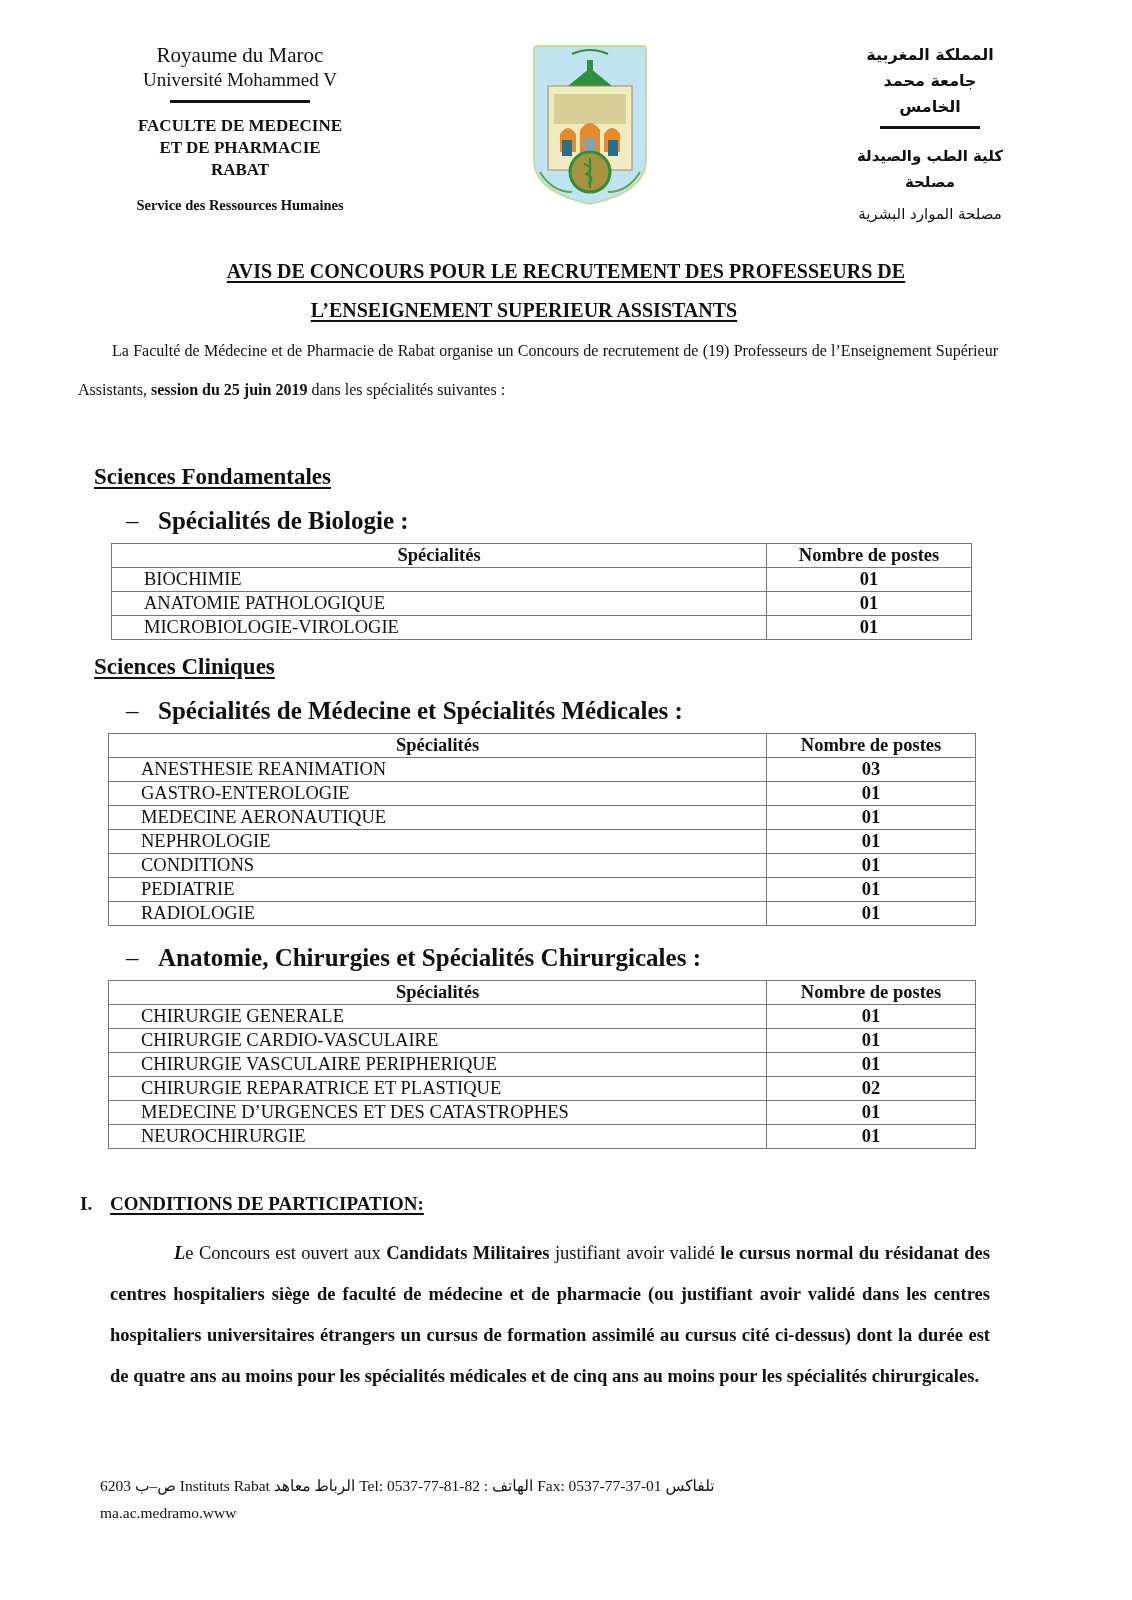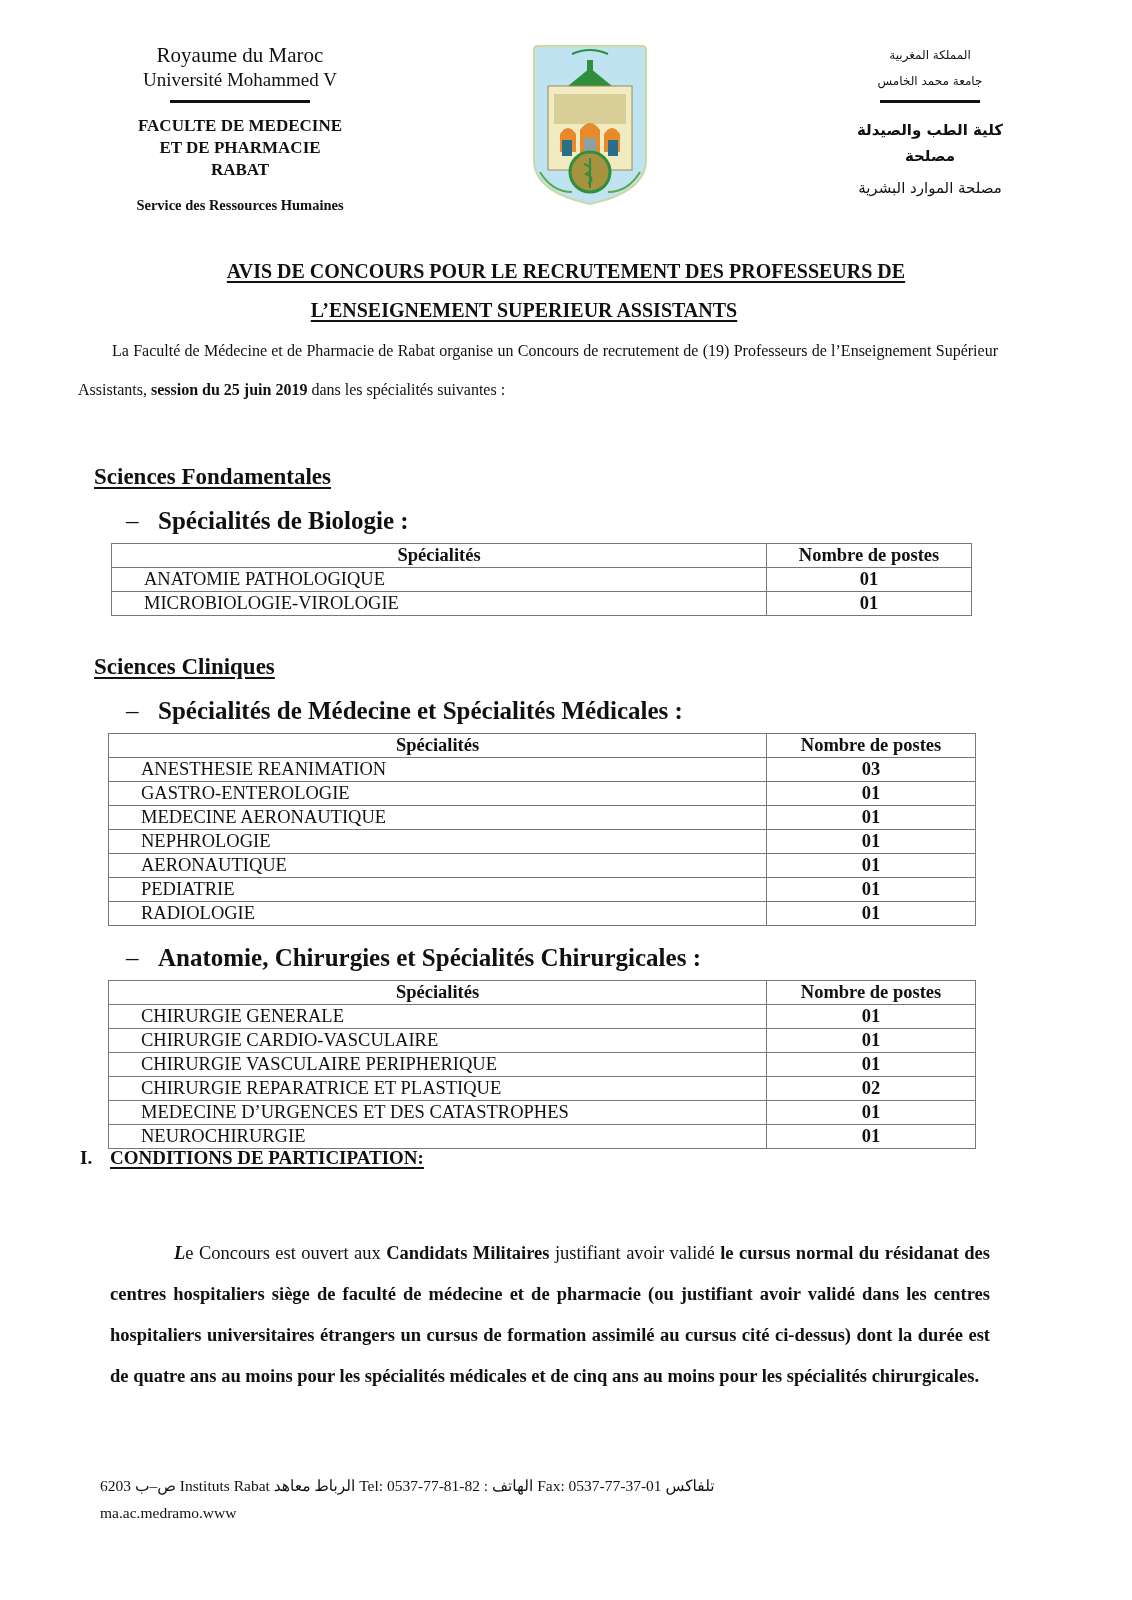--- a/index.html
+++ b/index.html
@@ -8,21 +8,21 @@
     font-family: "Liberation Serif", "DejaVu Serif", serif; color: #111;
   }
   .abs { position: absolute; }
   .hdr-left { left: 100px; top: 42px; width: 280px; text-align: center; }
   .hdr-left .l1 { font-size: 21px; line-height: 26px; }
   .hdr-left .l2 { font-size: 19px; line-height: 24px; }
   .rule { width: 140px; height: 3px; background: #111; margin: 8px auto 12px; }
   .hdr-left .fac { font-size: 17px; font-weight: bold; line-height: 22px; }
   .hdr-left .srv { font-size: 14.5px; font-weight: bold; margin-top: 16px; }
   .hdr-right { left: 850px; top: 42px; width: 160px; text-align: center; direction: rtl; font-family: "DejaVu Sans", sans-serif; }
-  .hdr-right .a1 { font-size: 12px; font-weight: normal; line-height: 26px; }
+  .hdr-right .a1 { font-size: 16px; font-weight: bold; line-height: 26px; }
   .hdr-right .rule { width: 100px; margin: 6px auto 14px; }
   .hdr-right .a2 { font-size: 15px; font-weight: bold; line-height: 26px; }
   .hdr-right .a3 { font-size: 15px; margin-top: 10px; }
   .logo { left: 532px; top: 42px; width: 116px; height: 164px; }
   .title { left: 100px; width: 932px; text-align: center; font-size: 20px; font-weight: bold; text-decoration: underline; text-decoration-thickness: 2px; text-underline-offset: 3px; }
   .para { left: 78px; width: 920px; font-size: 16px; line-height: 39px; text-align: justify; }
   .para .indent { padding-left: 34px; }
   .sec-title { left: 94px; font-size: 23px; font-weight: bold; text-decoration: underline; text-decoration-thickness: 2px; text-underline-offset: 3px; }
   .sub-title { font-size: 25px; font-weight: bold; }
   .sub-title .dash { display: inline-block; width: 32px; font-weight: normal; }
@@ -92,20 +92,24 @@
 <div class="abs sub-title" style="left:126px; top:507px;">
   <span class="dash">–</span><span>Spécialités de Biologie :</span>
 </div>
 <table class="spec" style="left:111px; top:543px; width:861px;">
   <tbody>
       <tr>
     <th style="width:654px;">Spécialités</th>
     <th>Nombre de postes</th>
   </tr>
   <tr>
+        <td class="name">BIOCHIMIE</td>
+        <td class="num">01</td>
+      </tr>
+  <tr>
         <td class="name">ANATOMIE PATHOLOGIQUE</td>
         <td class="num">01</td>
       </tr>
   <tr>
         <td class="name">MICROBIOLOGIE-VIROLOGIE</td>
         <td class="num">01</td>
       </tr>
 </tbody>
   </table>
 
@@ -129,21 +133,21 @@
       </tr>
   <tr>
         <td class="name">MEDECINE AERONAUTIQUE</td>
         <td class="num">01</td>
       </tr>
   <tr>
         <td class="name">NEPHROLOGIE</td>
         <td class="num">01</td>
       </tr>
   <tr>
-        <td class="name">AERONAUTIQUE</td>
+        <td class="name">CONDITIONS</td>
         <td class="num">01</td>
       </tr>
   <tr>
         <td class="name">PEDIATRIE</td>
         <td class="num">01</td>
       </tr>
   <tr>
         <td class="name">RADIOLOGIE</td>
         <td class="num">01</td>
       </tr>
@@ -179,21 +183,21 @@
         <td class="name">MEDECINE D’URGENCES ET DES CATASTROPHES</td>
         <td class="num">01</td>
       </tr>
   <tr>
         <td class="name">NEUROCHIRURGIE</td>
         <td class="num">01</td>
       </tr>
 </tbody>
   </table>
 
-<div class="abs cond-title" style="top:1147px;">
+<div class="abs cond-title" style="top:1193px;">
   <span class="num">I.</span><span class="u">CONDITIONS DE PARTICIPATION:</span>
 </div>
 <div class="abs cond" style="top:1233px;">
   <span class="first"></span><i>L</i><span class="n">e Concours est ouvert aux </span><span>Candidats Militaires</span><span class="n"> justifiant avoir validé </span><span>le cursus normal du résidanat des centres hospitaliers siège de faculté de médecine et de pharmacie (ou justifiant avoir validé dans les centres hospitaliers universitaires étrangers un cursus de formation assimilé au cursus cité ci-dessus) dont la durée est de quatre ans au moins pour les spécialités médicales et de cinq ans au moins pour les spécialités chirurgicales.</span>
 </div>
 
 <div class="abs footer" style="top:1477px;">6203 ص–ب Instituts Rabat الرباط معاهد   Tel: 0537-77-81-82 : الهاتف    Fax: 0537-77-37-01 تلفاكس</div>
 <div class="abs footer" style="top:1504px;font-family:Liberation Serif, serif;">ma.ac.medramo.www</div>
 
 </body></html>

